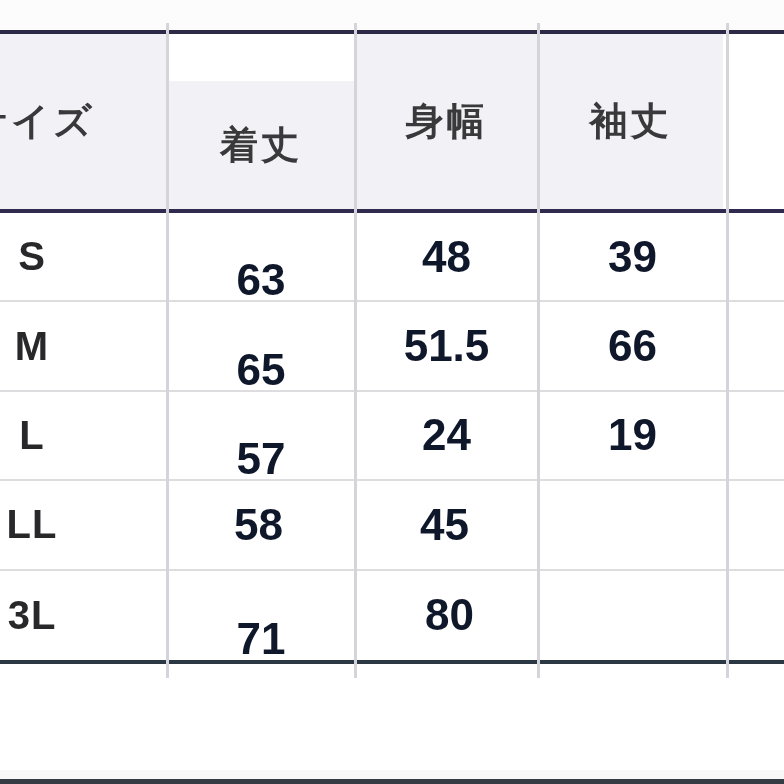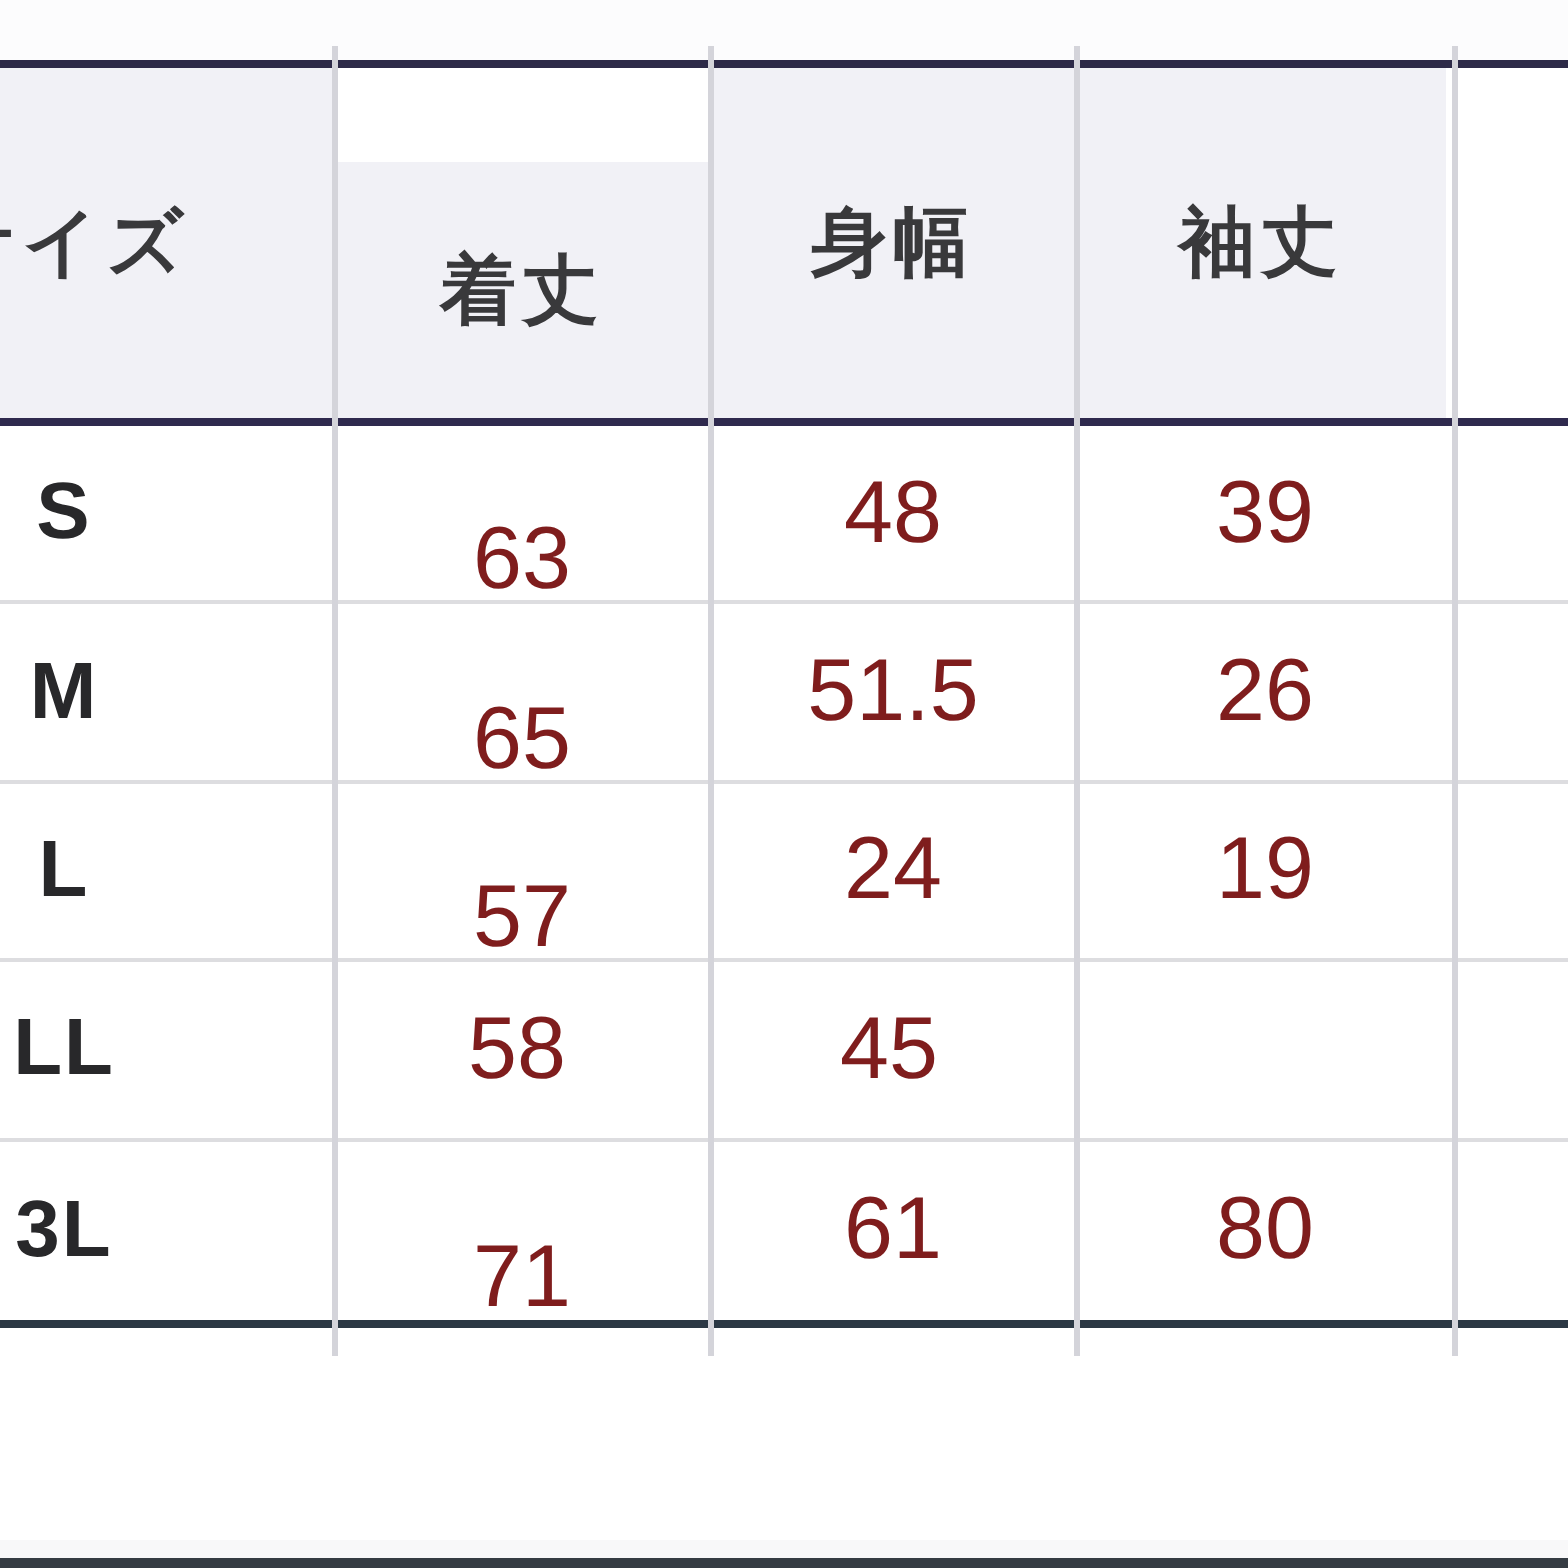--- a/index.html
+++ b/index.html
@@ -76,22 +76,22 @@
   .c3 { width: 189px; }
   .c4 { width: 185px; }
   .size-cell {
     font-weight: bold;
     font-size: 40px;
     color: #28282a;
     letter-spacing: 1px;
   }
   .num-cell {
     font-size: 44px;
-    font-weight: 400;
-    color: #7f1d1d;
+    font-weight: 700;
+    color: #0f172a;
   }
   .v-divider {
     position: absolute;
     top: -7px;
     width: 3px;
     height: 655px;
     background: #d4d4da;
   }
   .v1 { left: 268.5px; }
   .v2 { left: 456.5px; }
@@ -135,21 +135,21 @@
       <div class="cell c1 num-cell">63</div>
       <div class="cell c2 num-cell">48</div>
       <div class="cell c3 num-cell">39</div>
       <div class="cell c4 num-cell"></div>
     </div>
 
     <div class="data-row">
       <div class="cell c0 size-cell">M</div>
       <div class="cell c1 num-cell">65</div>
       <div class="cell c2 num-cell">51.5</div>
-      <div class="cell c3 num-cell">26</div>
+      <div class="cell c3 num-cell">66</div>
       <div class="cell c4 num-cell"></div>
     </div>
 
     <div class="data-row">
       <div class="cell c0 size-cell">L</div>
       <div class="cell c1 num-cell">57</div>
       <div class="cell c2 num-cell">24</div>
       <div class="cell c3 num-cell">19</div>
       <div class="cell c4 num-cell"></div>
     </div>
@@ -157,21 +157,20 @@
     <div class="data-row">
       <div class="cell c0 size-cell">LL</div>
       <div class="cell c2 num-cell">58</div>
       <div class="cell c3 num-cell">45</div>
       <div class="cell c4 num-cell"></div>
     </div>
 
     <div class="data-row">
       <div class="cell c0 size-cell">3L</div>
       <div class="cell c1 num-cell">71</div>
-      <div class="cell c2 num-cell">61</div>
       <div class="cell c3 num-cell">80</div>
       <div class="cell c4 num-cell"></div>
     </div>
 
   </div>
 
   <div class="border-h border-bottom"></div>
 
   <div class="v-divider v1"></div>
   <div class="v-divider v2"></div>

